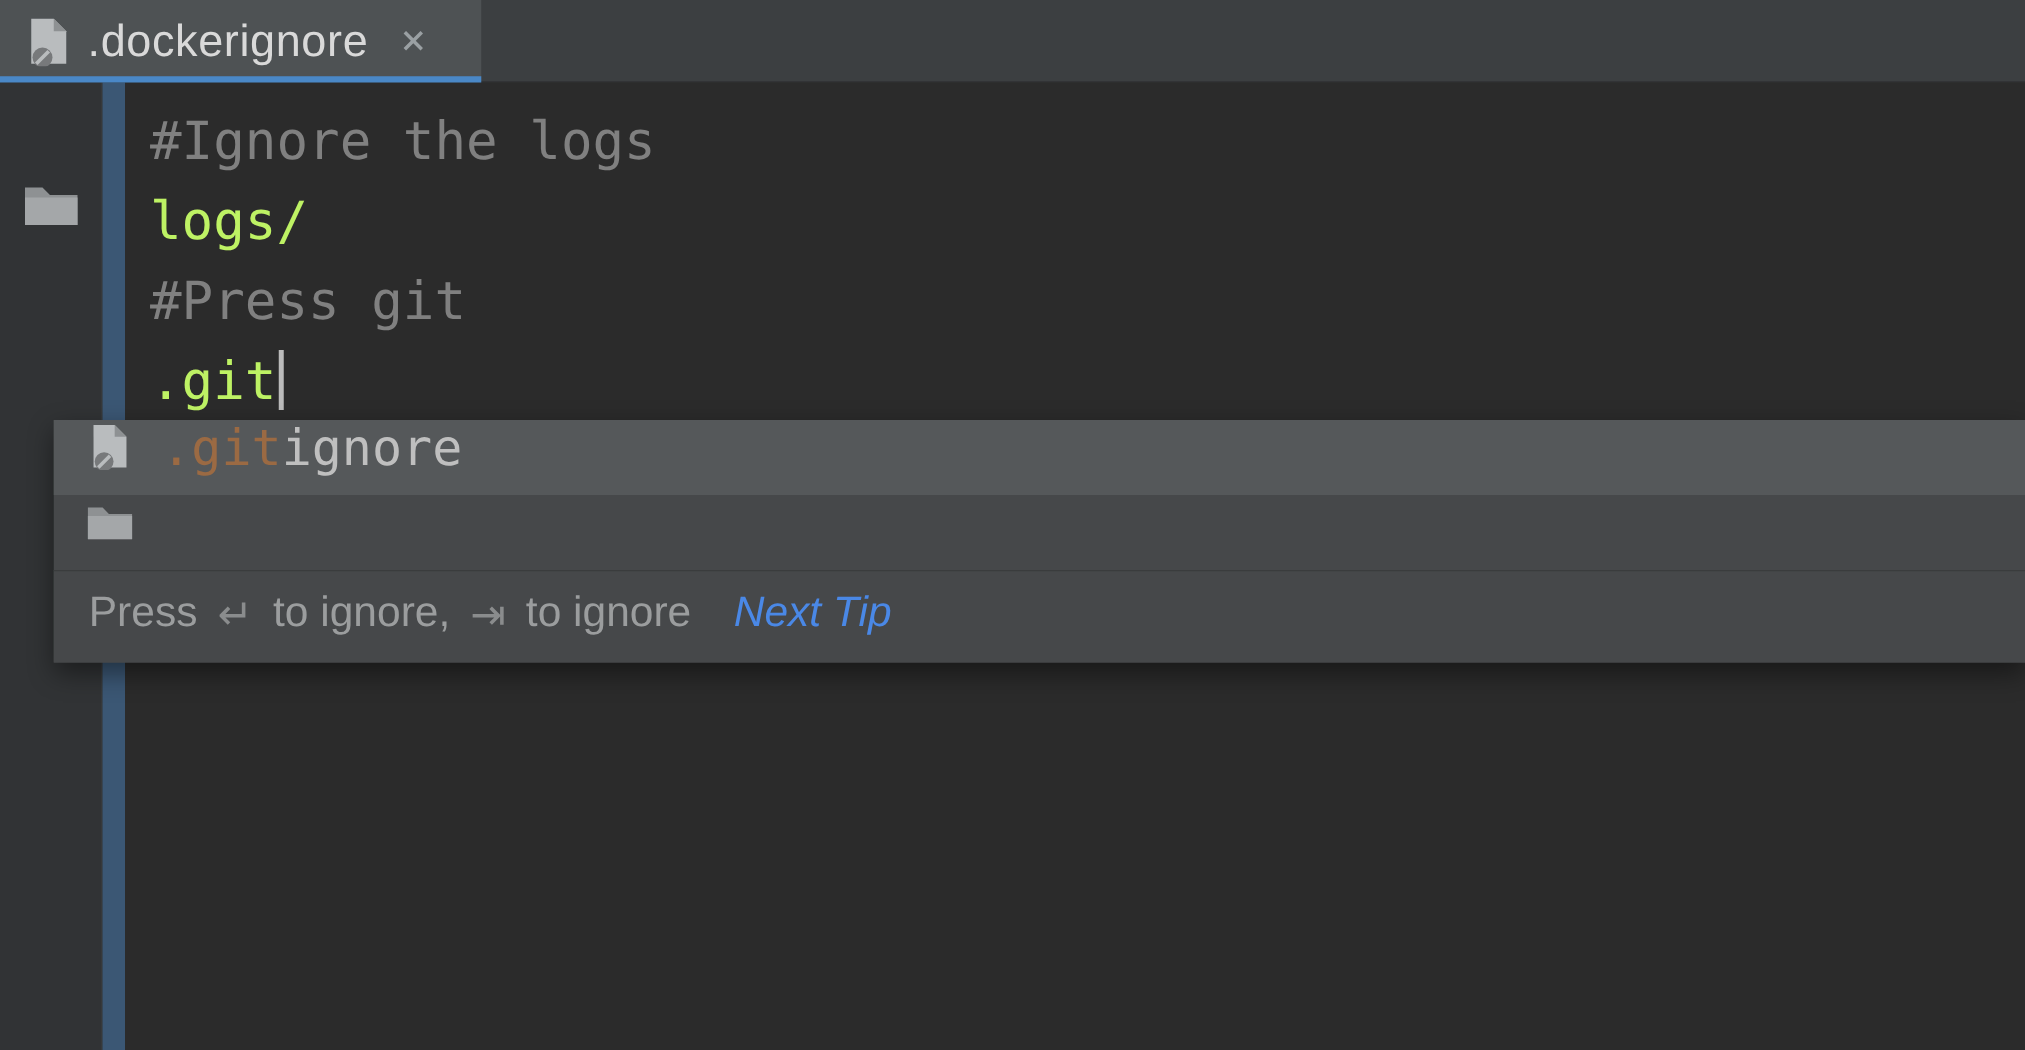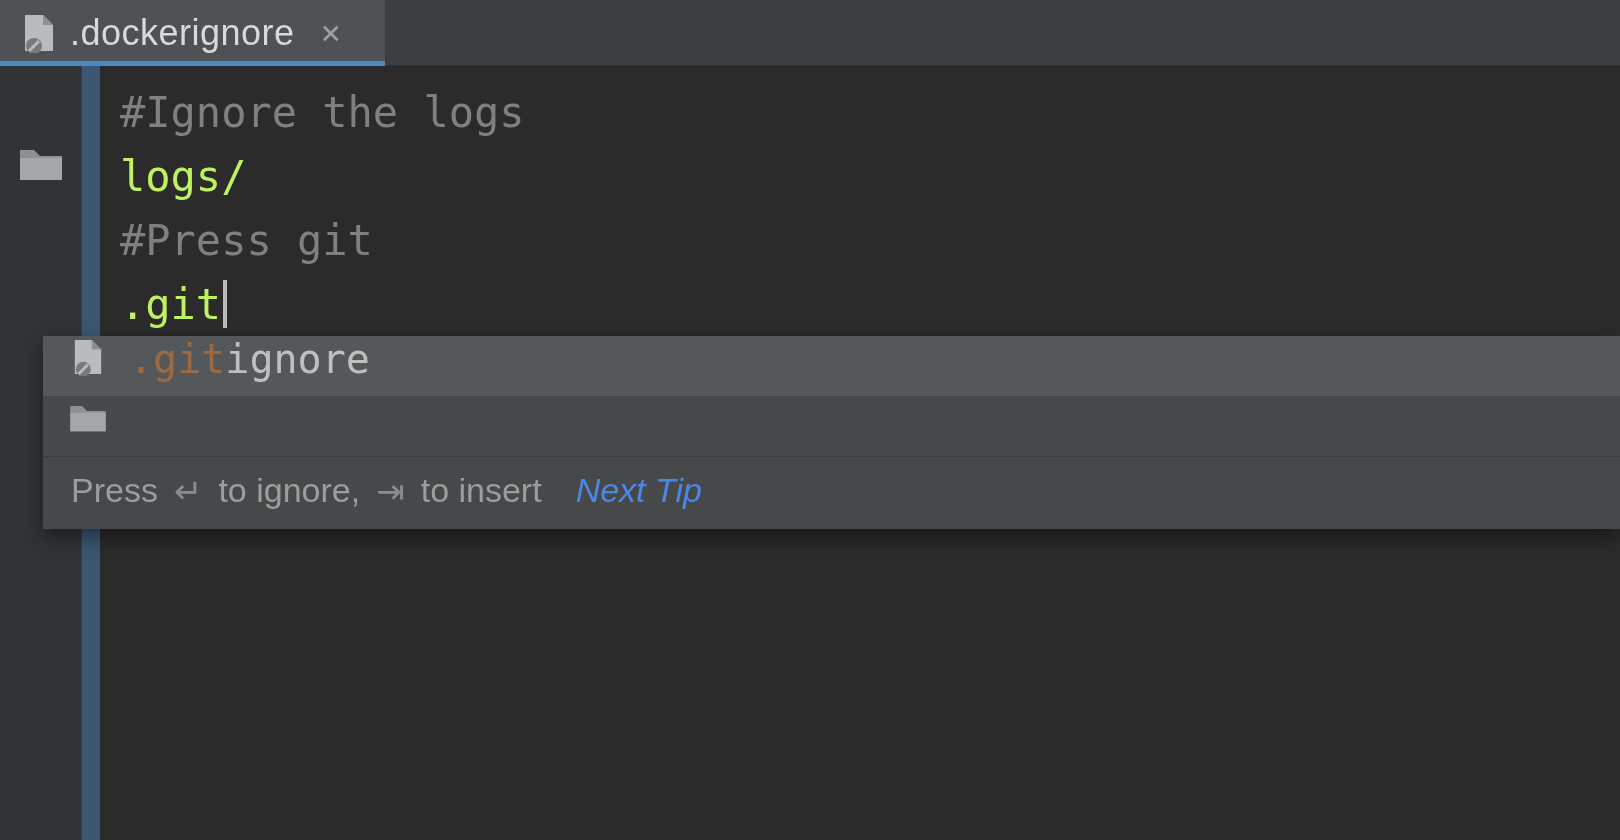--- a/index.html
+++ b/index.html
@@ -213,19 +213,19 @@
                 <rect x="2" y="14" width="42" height="22" fill="#a4a7a9"></rect>
               </svg>
             </span>
           </div>
         </div>
       <div class="popup-hint">
         <span>Press </span>
         <span class="kbd">↵</span>
         <span> to ignore, </span>
         <span class="kbd">⇥</span>
-        <span> to insert</span>
+        <span> to ignore</span>
         <a href="#">Next Tip</a>
       </div>
     </div>
 
   </div>
 </div>
 
 </body></html>

